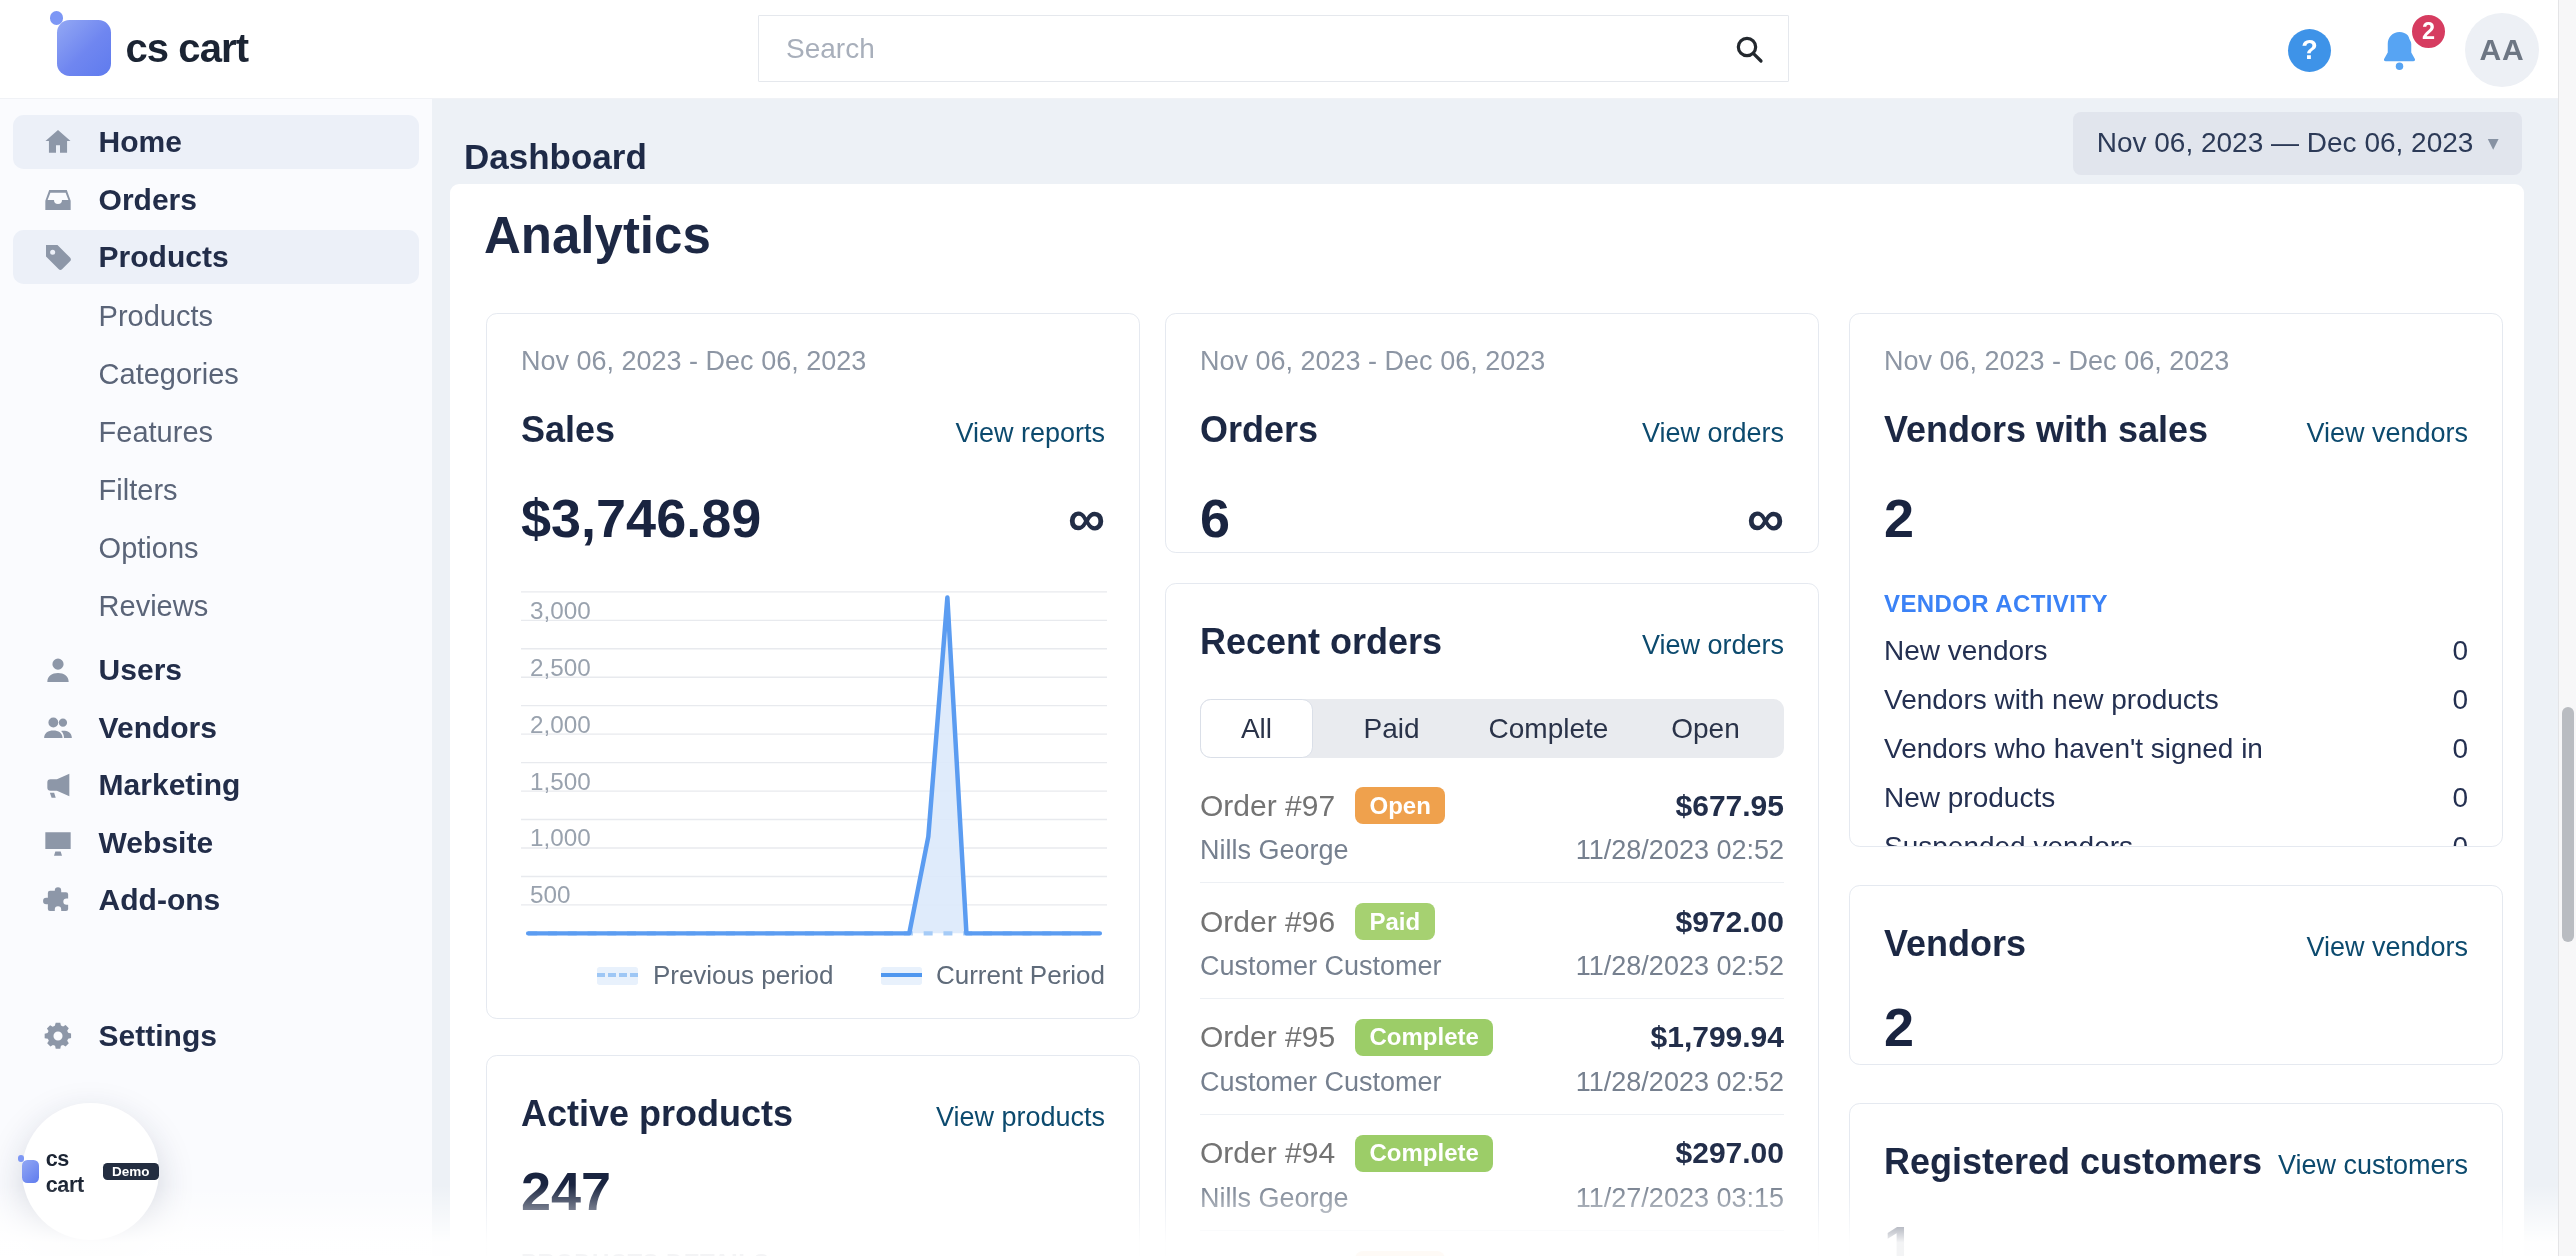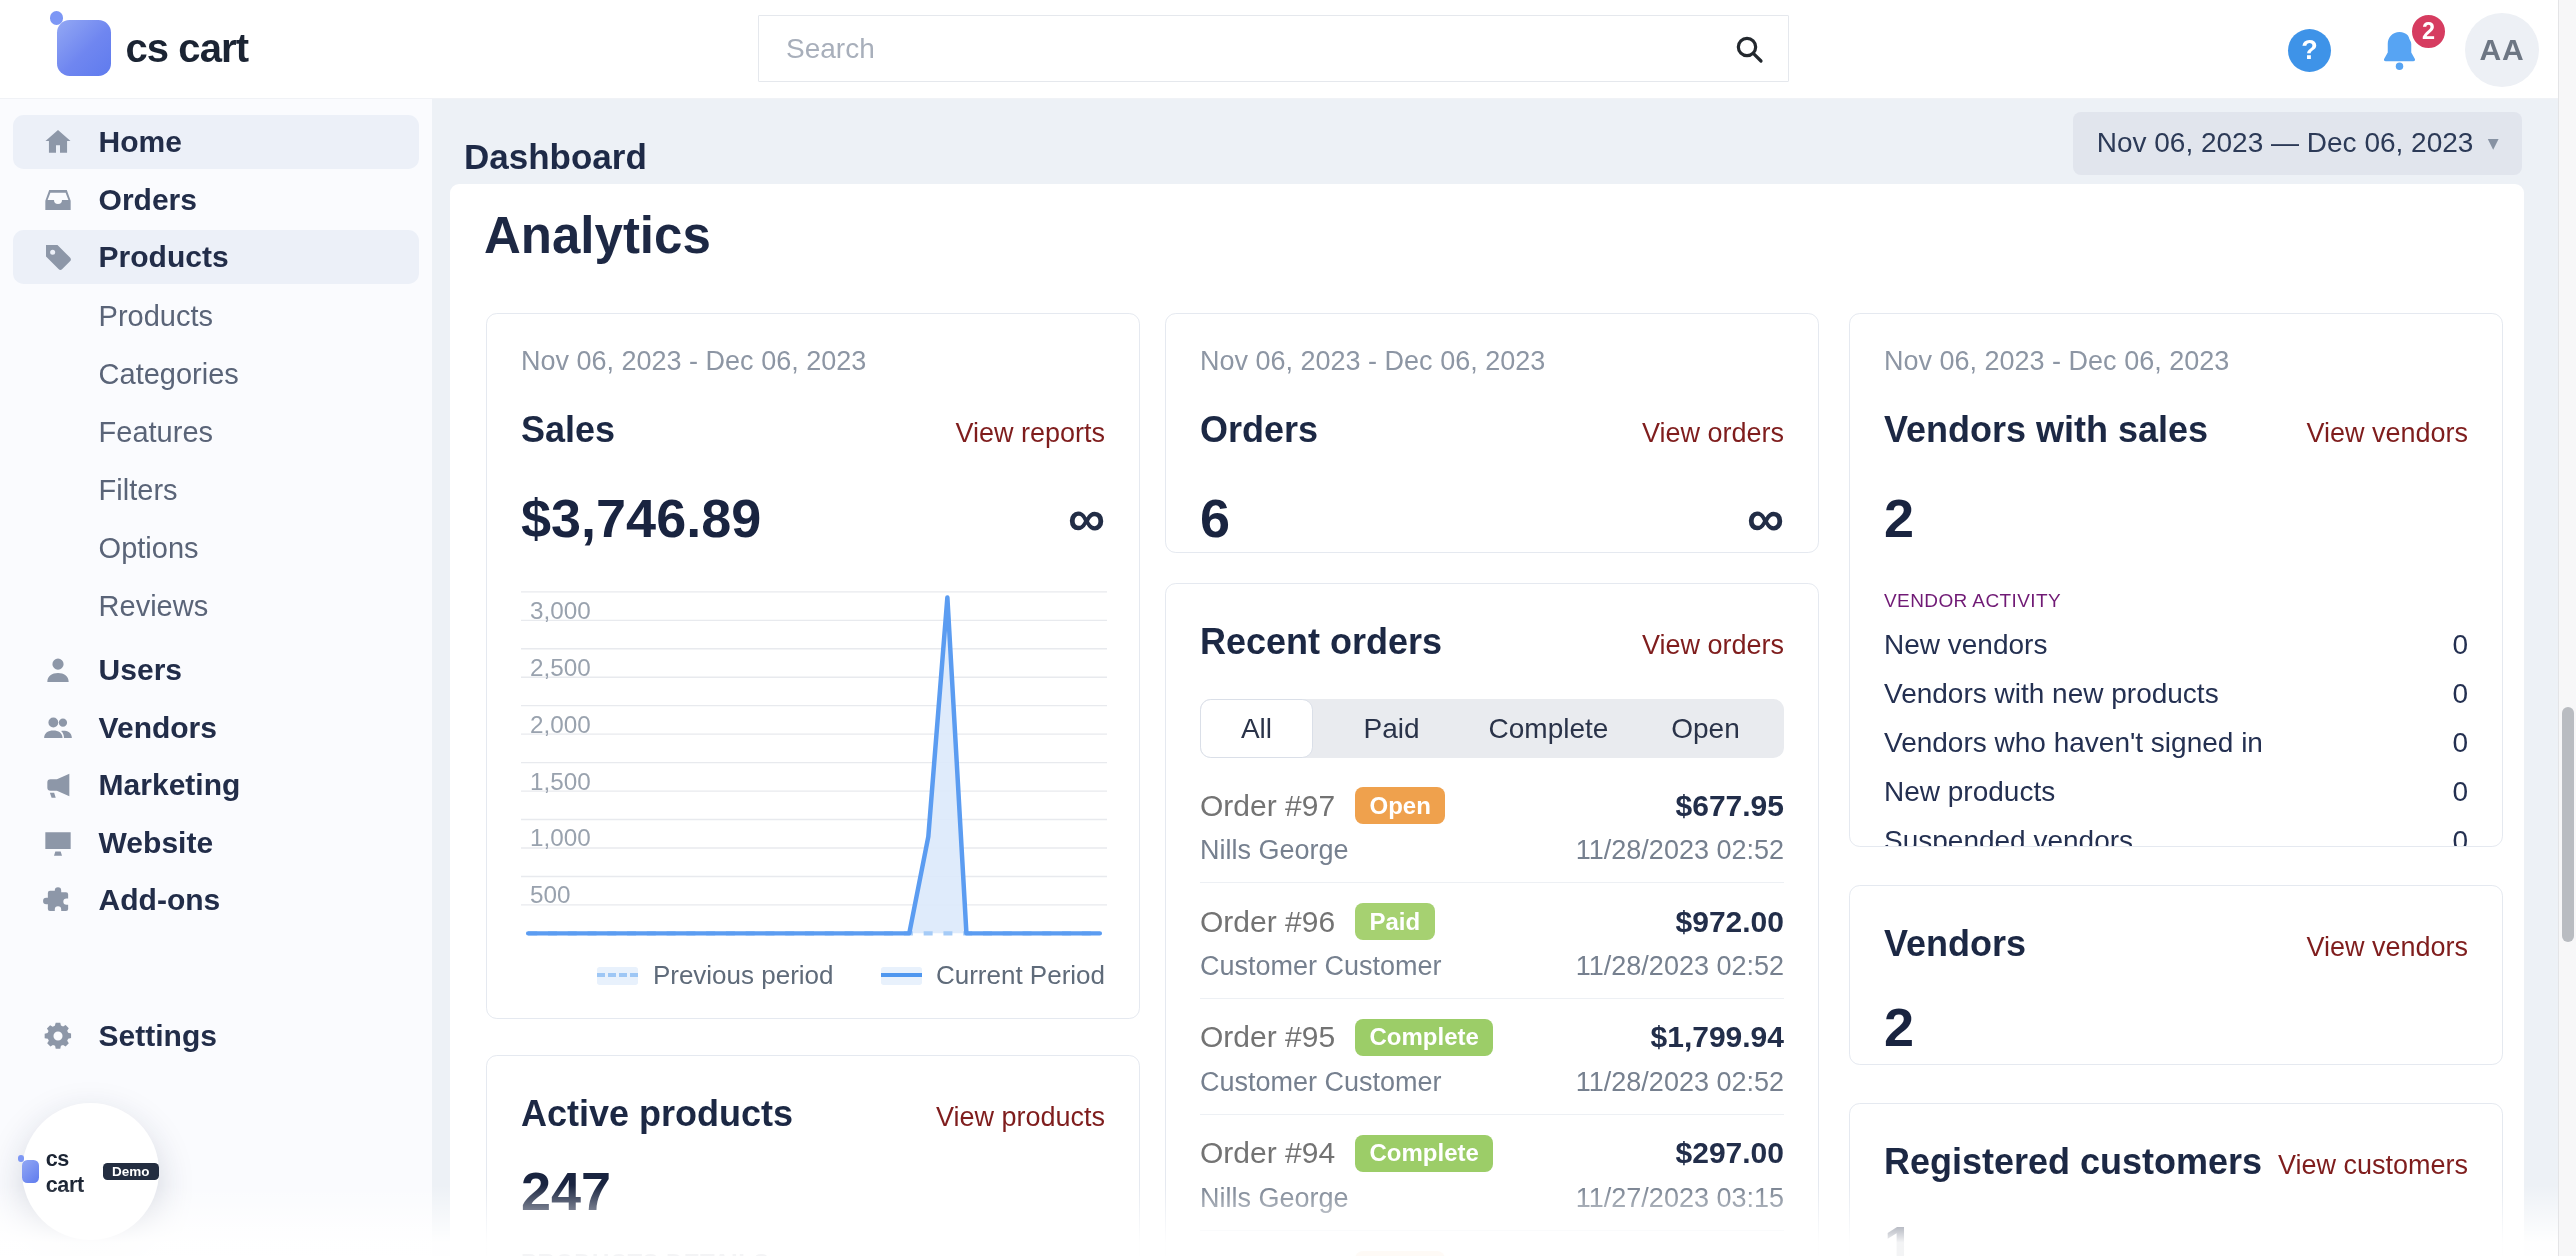--- a/index.html
+++ b/index.html
@@ -47,21 +47,21 @@
   .analytics { position:absolute; left:34px; top:21.6px; font-size:51px; font-weight:800; color:#1d2844; }
 
   .col { position:absolute; top:129px; width:654px; }
   .col1 { left:36px; } .col2 { left:715px; } .col3 { left:1399px; }
 
   .card { background:#fff; border:1.8px solid #e5e9f0; border-radius:10.8px; padding:32px 34px; overflow:hidden; }
   .period { font-size:27px; color:#8d96a4; }
   .card-head { display:flex; justify-content:space-between; align-items:baseline; }
   .mt36 { margin-top:32px; } .mt6 { margin-top:5.4px; }
   .card-title { font-size:36px; font-weight:700; color:#1c2844; }
-  .link { font-size:27px; color:#7f1d1d; cursor:pointer; }
+  .link { font-size:27px; color:#0c4a6e; cursor:pointer; }
   .value-row { display:flex; justify-content:space-between; align-items:center; margin-top:36px; }
   .value { font-size:54px; font-weight:800; color:#192440; }
   .inf { font-size:52px; font-weight:700; color:#222d46; line-height:1; }
 
   .chart { margin-top:32px; }
   .chart svg { width:586px; height:374px; display:block; }
   .legend { display:flex; justify-content:flex-end; gap:47px; margin-top:5.4px; align-items:center; font-size:26px; color:#5f6b7a; }
   .leg-item { display:flex; align-items:center; }
   .sw { width:41px; height:18px; border-radius:2.7px; background:#e8f1fc; margin-right:14.4px; position:relative; }
   .sw i { position:absolute; left:0; right:0; top:6.3px; display:block; }
@@ -74,21 +74,21 @@
 
   .olist { margin-top:9px; }
   .orow { padding:20px 0 16px; border-bottom:1.8px solid #edf0f4; }
   .orow:last-child { border-bottom:0; }
   .o-l1 { display:flex; align-items:center; }
   .o-num { font-size:30px; font-weight:500; color:#737373; }
   .o-badge { margin-left:20px; padding:4.5px 14.4px; border-radius:8px; color:#fff; font-weight:700; font-size:24px; }
   .o-amt { margin-left:auto; font-size:30px; font-weight:600; color:#222e4a; }
   .o-l2 { display:flex; justify-content:space-between; margin-top:10.8px; font-size:27px; color:#76808f; }
 
-  .act-head { margin-top:41px; font-size:19px; font-weight:400; letter-spacing:0.4px; color:#701a75; }
+  .act-head { margin-top:41px; font-size:24px; font-weight:700; letter-spacing:0.4px; color:#3b82f6; }
   .arow { display:flex; justify-content:space-between; margin-top:17px; font-size:28px; color:#243051; }
   .details-head { margin-top:27px; font-size:24px; font-weight:700; letter-spacing:0.4px; color:#20294a; }
 
   .h-sales { height:706px; } .h-active { height:503px; margin-top:36px; }
   .h-orders { height:240px; } .h-recent { height:827px; margin-top:30px; }
   .h-vws { height:534px; } .h-vendors { height:180px; margin-top:38px; } .h-reg { height:360px; margin-top:38px; }
   .h-vendors .value-row,.h-reg .value-row { margin-top:31px; }
   .h-active .value-row { margin-top:25px; }
 
   

